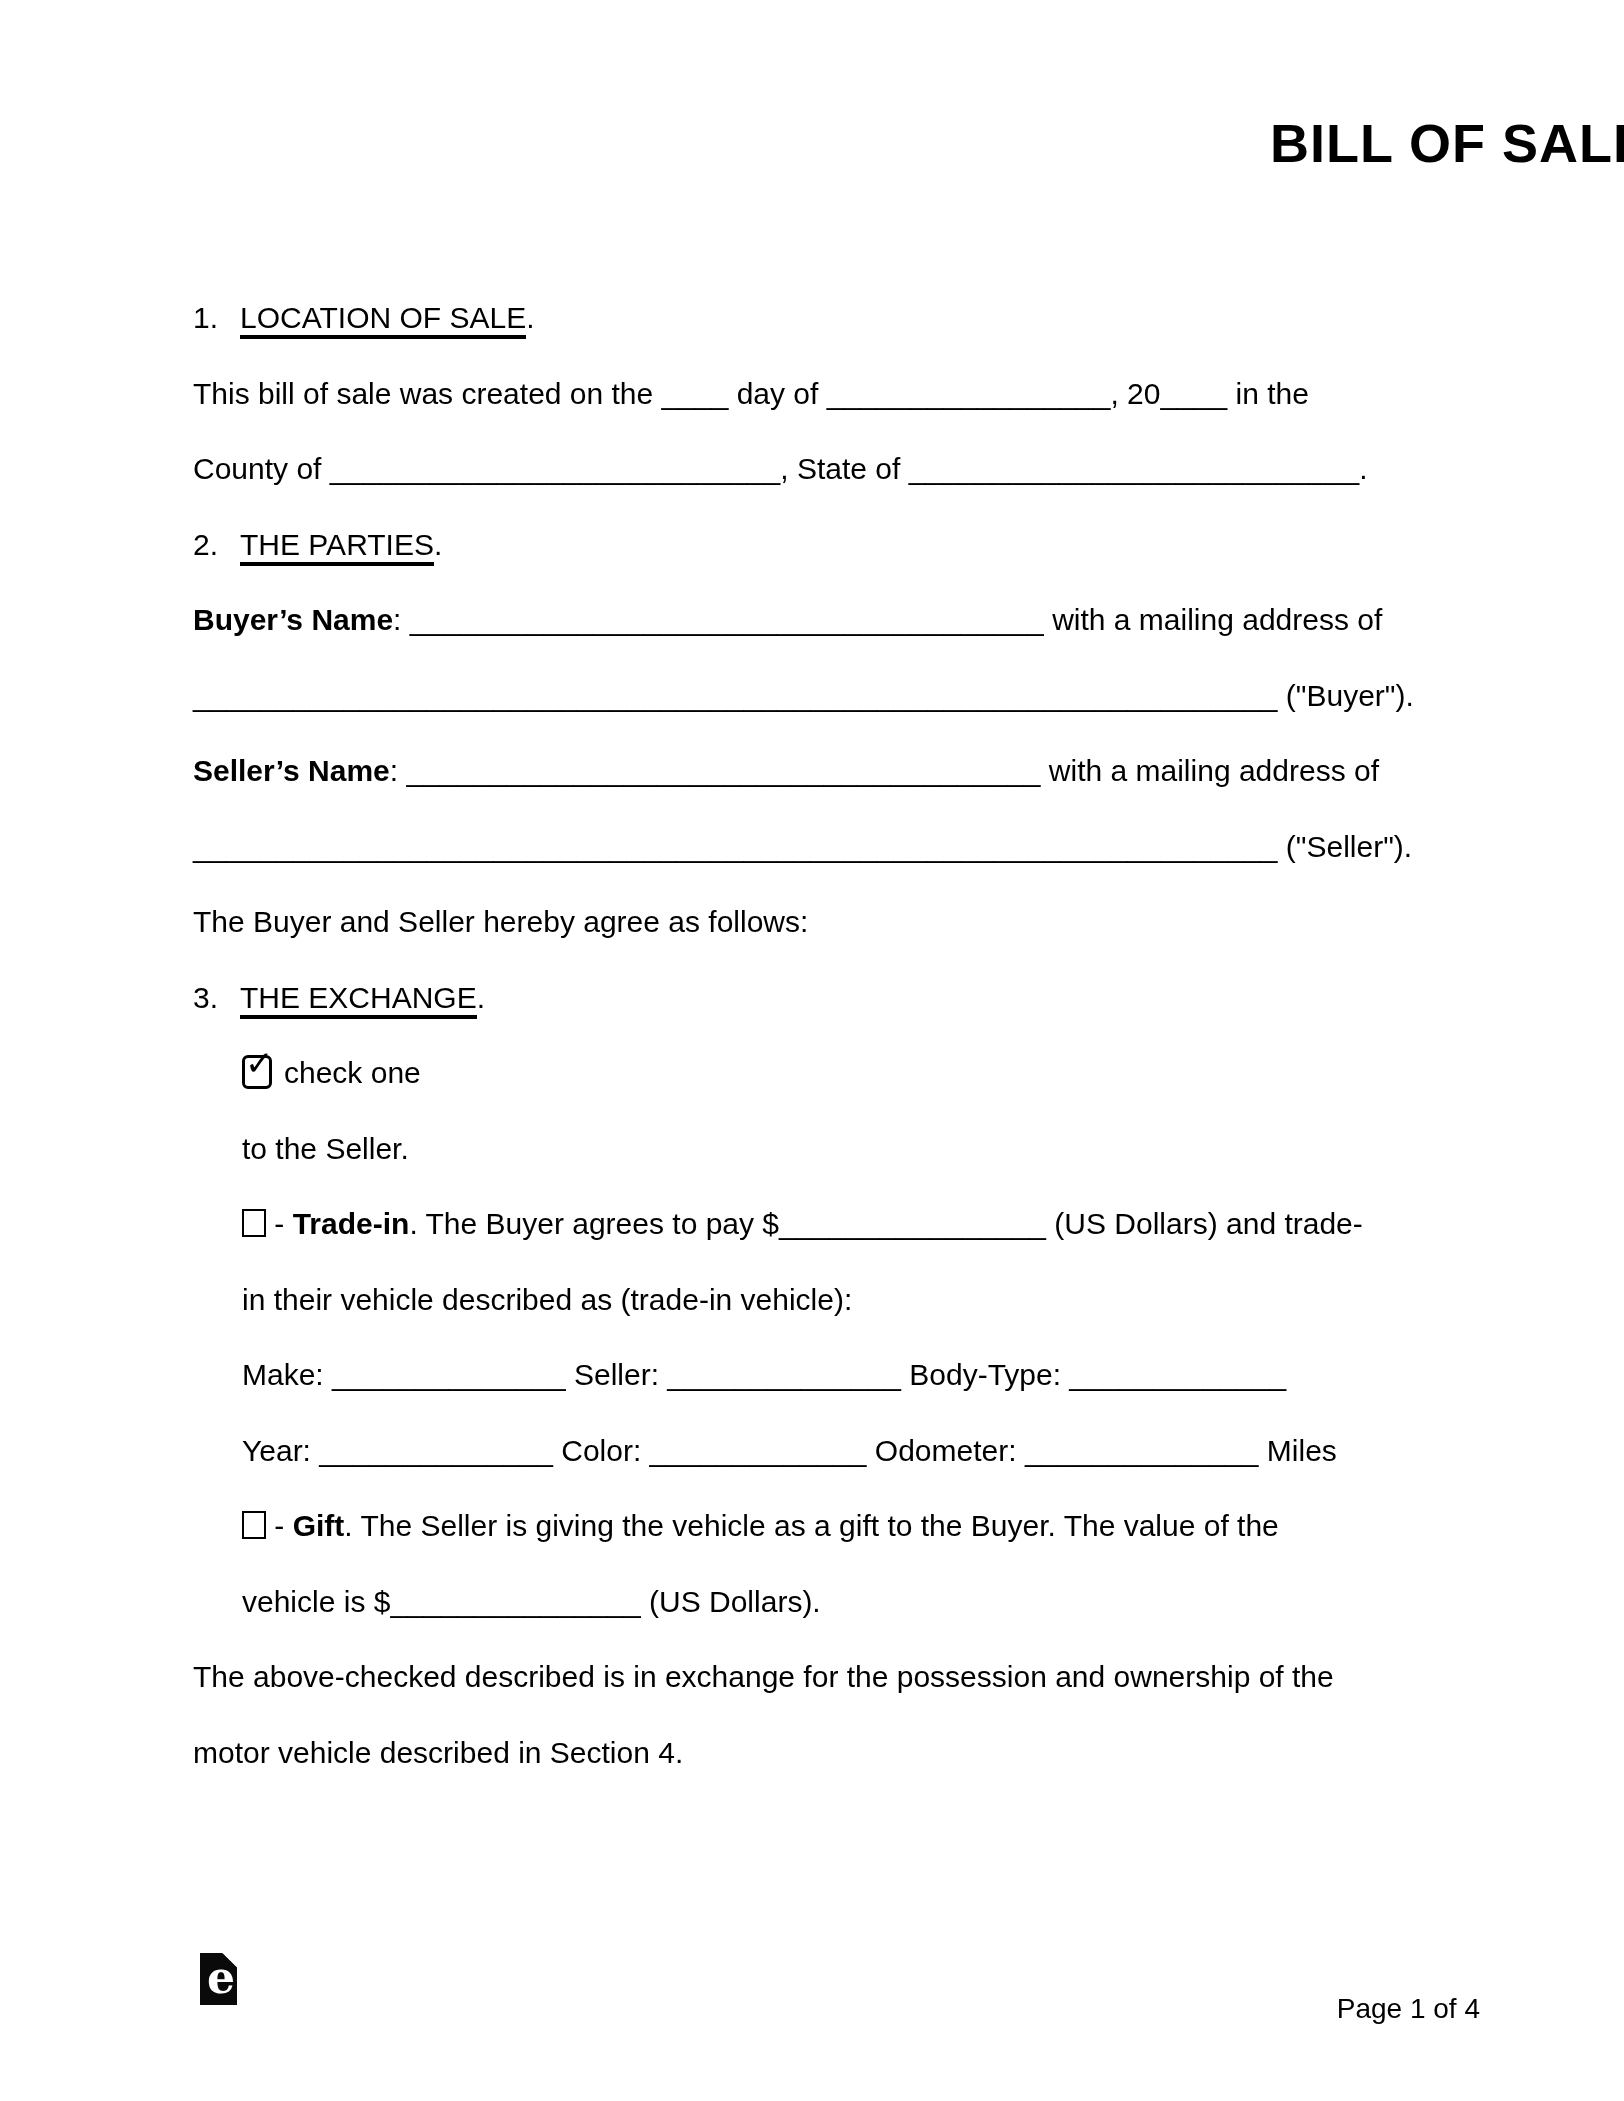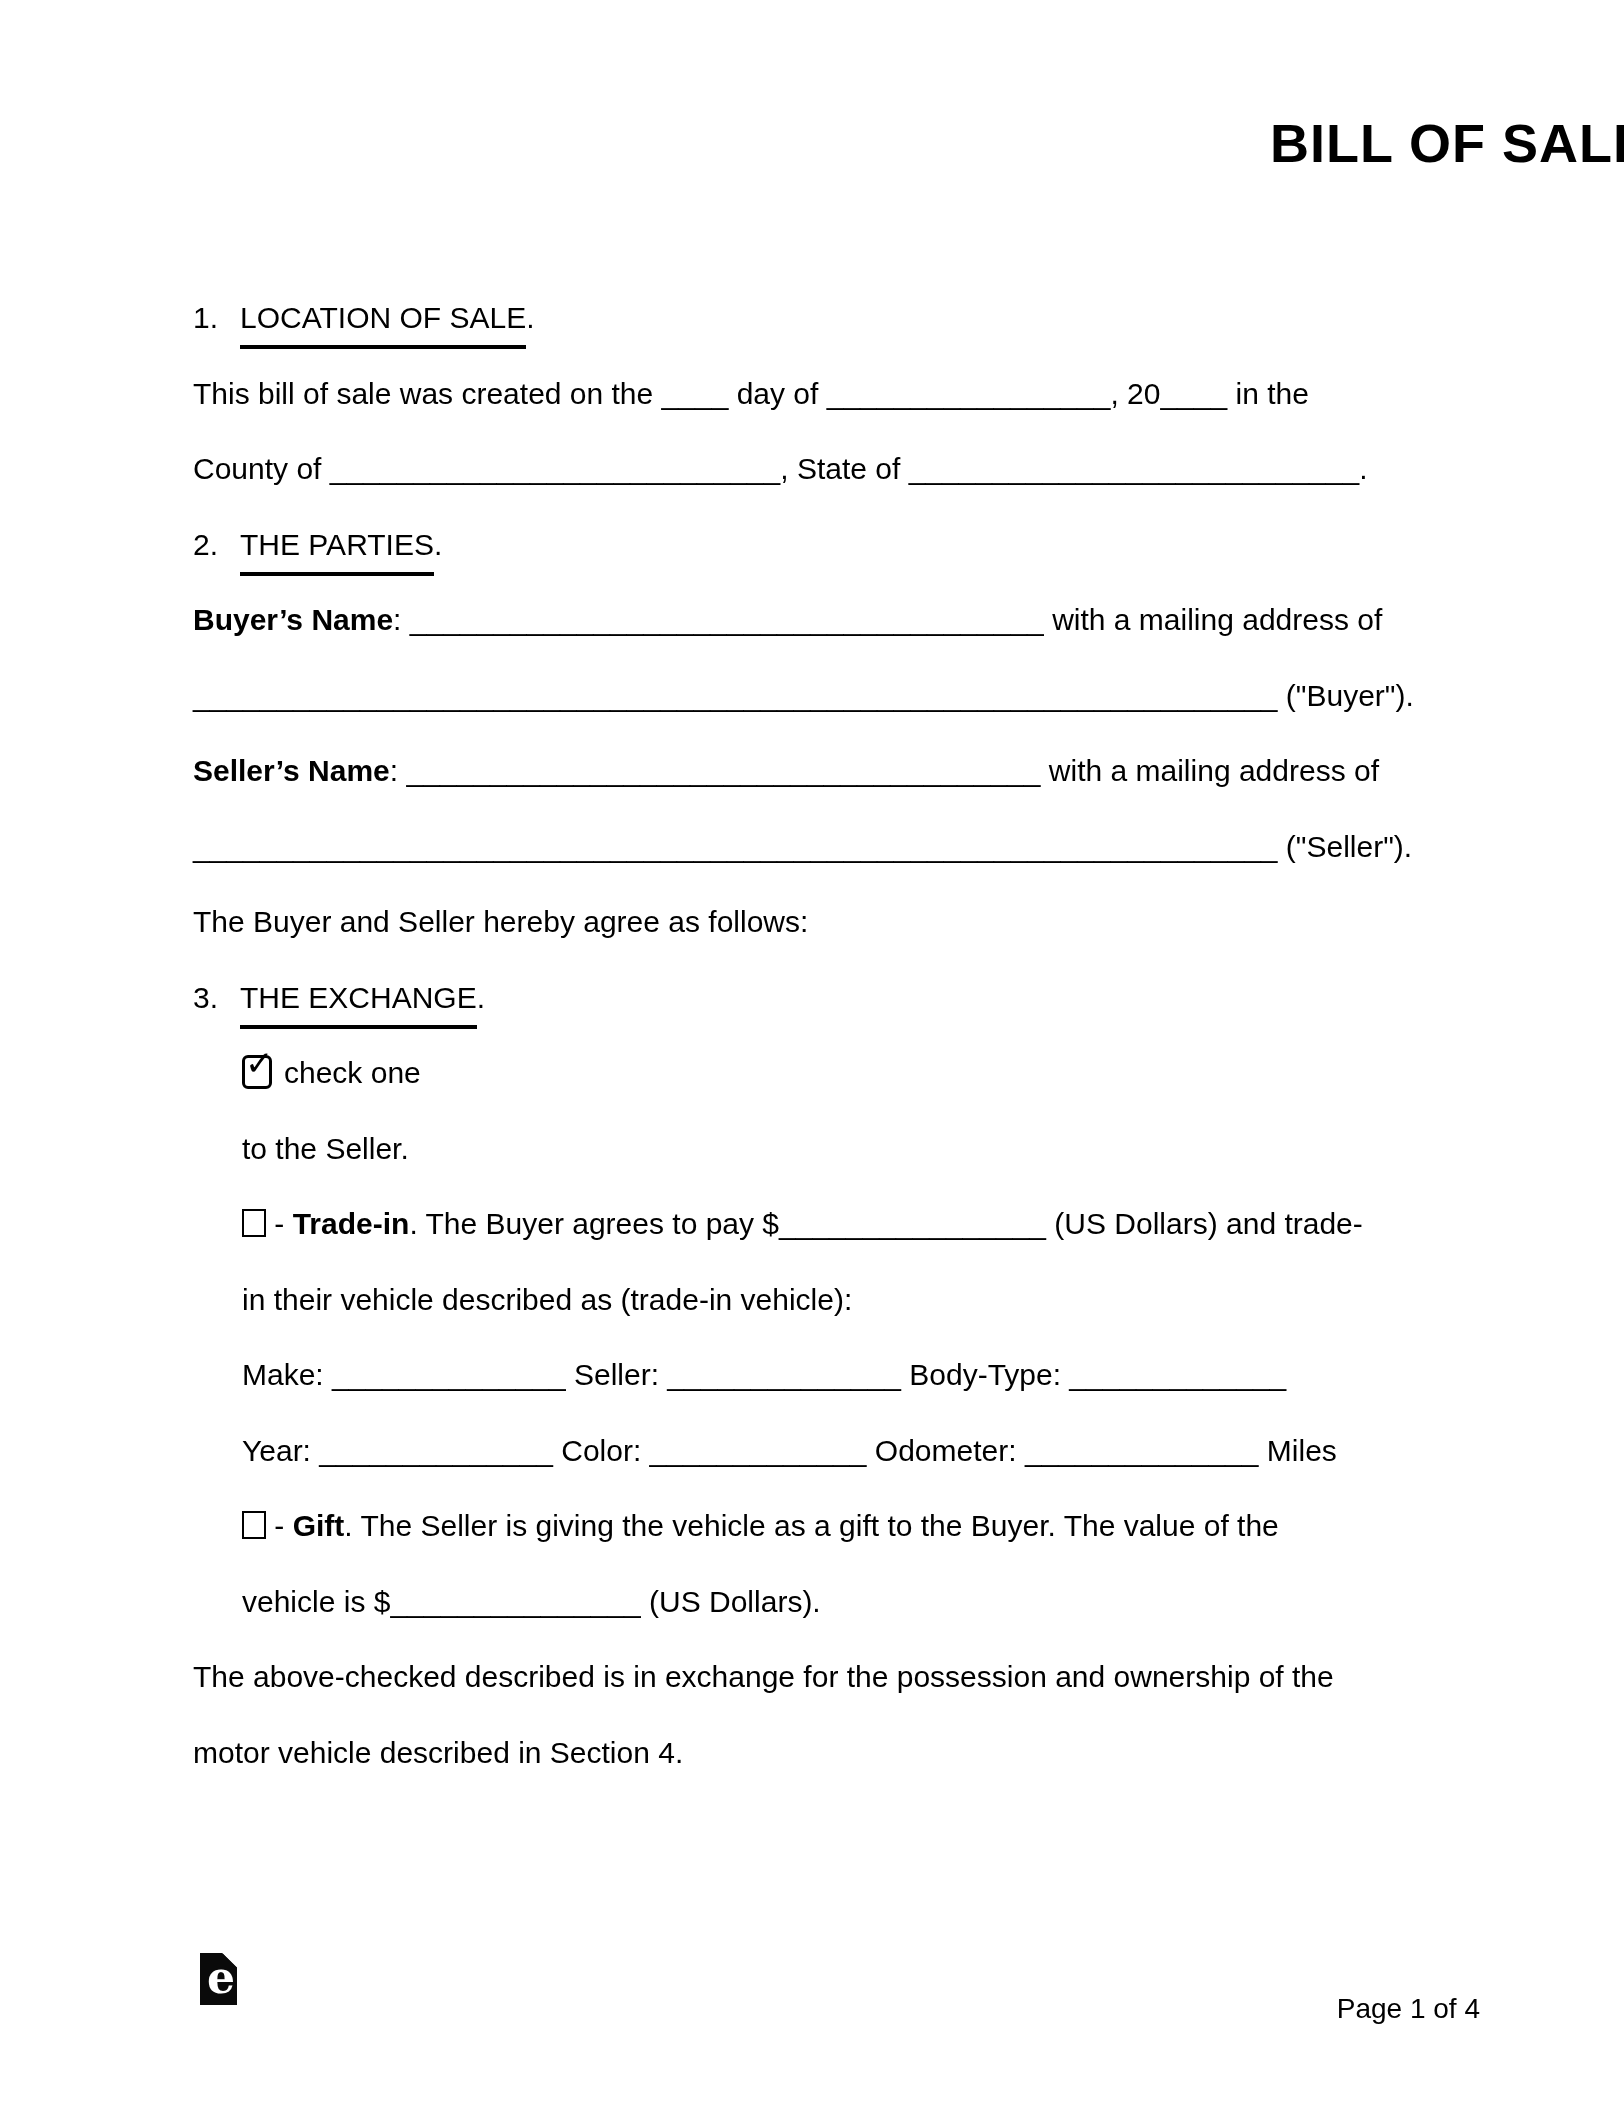--- a/index.html
+++ b/index.html
@@ -11,21 +11,21 @@
   .title {
     position:absolute; top:112px; left:0; width:1624px;
     text-align:right; font-size:54px; font-weight:bold; line-height:62px;
     letter-spacing:1px;
     margin-left:26px;
   }
   .content { position:absolute; top:280px; left:193px; width:1260px; }
   .line { line-height:75.5px; font-size:30px; white-space:pre; }
   .ind { padding-left:49px; }
   .num { display:inline-block; width:47px; }
-  .hd { border-bottom:4px solid #000; padding-bottom:11px; }
+  .hd { border-bottom:4px solid #000; padding-bottom:1px; }
   .b { font-weight:bold;margin-top:48px; }
   
   .cb {
     display:inline-block; width:24px; height:28px;
     border:3px solid #000; border-radius:6px;
     vertical-align:-6px; position:relative; margin-right:12px;
   }
   .cb .tick {
     position:absolute; top:-12px; left:0px;
     font-size:34px; font-weight:bold; line-height:34px; white-space:normal;

